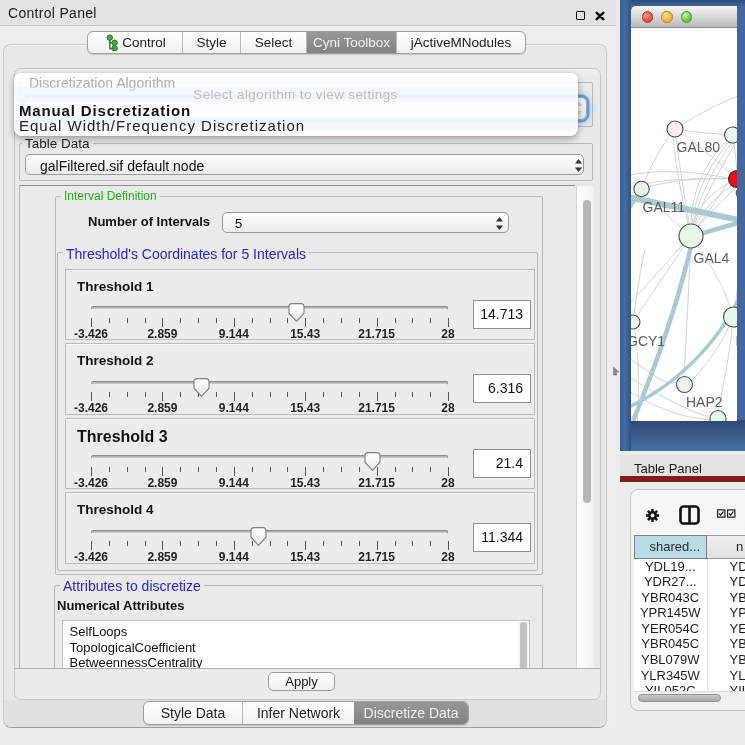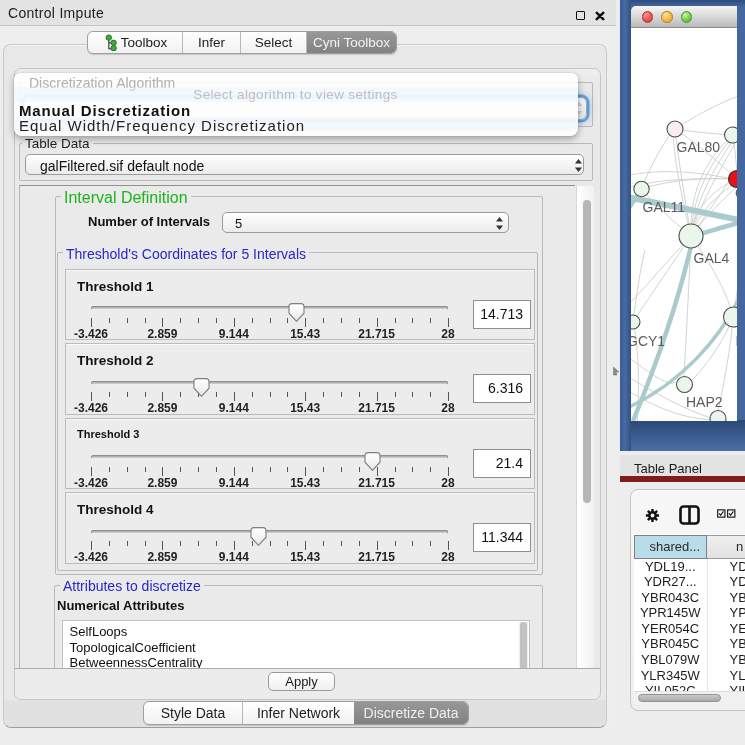--- a/index.html
+++ b/index.html
@@ -4,45 +4,46 @@
 html,body{width:745px;height:745px}
 body{position:relative;font-family:"Liberation Sans",sans-serif;background:#ededed;overflow:hidden}
 .abs{position:absolute}
 .grouptitle{position:absolute;font-size:12.5px}
 </style></head>
 <body>
 
 <div class="abs" style="left:0;top:0;width:616px;height:729px;background:#eeeeee">
 
   <div class="abs" style="left:0;top:0;width:616px;height:26px;background:#e3e3e3;border-bottom:1px solid #c4c4c4">
-    <div class="abs" style="left:8px;top:5px;font-size:14px;letter-spacing:0.3px;color:#1c1c1c">Control Impute</div>
+    <div class="abs" style="left:8px;top:5px;font-size:14px;letter-spacing:0.3px;color:#1c1c1c">Control Panel</div>
     <div class="abs" style="left:576px;top:11px;width:9px;height:9px;border:1.6px solid #111;border-radius:1px"></div>
     <svg class="abs" style="left:594.5px;top:10.5px" width="10" height="10" viewBox="0 0 10 10">
         <path d="M1.8 1.8 L8.2 8.2 M8.2 1.8 L1.8 8.2" stroke="#111" stroke-width="2.6" stroke-linecap="round"></path>
       </svg>
   </div>
 
   <div class="abs" style="left:3px;top:44px;width:604px;height:684px;background:#e8e8e8;border:1px solid #c9c9c9;border-bottom:1px solid #9e9e9e;border-radius:8px;box-shadow:inset 0 1px 0 #f5f5f5"></div>
     <div class="abs" style="left:4px;top:700px;width:602px;height:27px;background:#e1e1e1;border-radius:0 0 8px 8px"></div>
 
   <div class="abs" style="left:14px;top:68px;width:587px;height:632px;background:linear-gradient(#f0f0f0,#e9e9e9 12px,#e9e9e9);border:1px solid #c6c6c6;border-radius:7px"></div>
 
   <div class="abs" style="left:87px;top:31px;height:23px;display:flex;border:1px solid #9f9f9f;border-radius:6px;overflow:hidden;background:linear-gradient(#ffffff,#f1f1f1);font-size:13.5px;color:#222;box-shadow:0 1px 1px rgba(0,0,0,0.15)">
     <div style="width:95px;display:flex;align-items:center;justify-content:center;border-right:1px solid #b9b9b9">
       <svg width="14" height="17" viewBox="0 0 14 17" style="margin-right:4px">
           <path d="M5.8 5 L5.8 15.2 M5.8 8.8 L10.4 8.8 M5.8 14.8 L10.4 14.8" stroke="#5c5c6c" stroke-width="1.5" fill="none"></path>
           <circle cx="5.8" cy="3.6" r="2.7" fill="#46a846" stroke="#1e7a1e" stroke-width="1"></circle>
           <circle cx="10.6" cy="8.8" r="2.7" fill="#46a846" stroke="#1e7a1e" stroke-width="1"></circle>
           <circle cx="10.6" cy="14.2" r="2.7" fill="#46a846" stroke="#1e7a1e" stroke-width="1"></circle>
         </svg>
-      <span>Toolbox</span>
-      </div>
-    <div style="width:58px;display:flex;align-items:center;justify-content:center;border-right:1px solid #b9b9b9">Infer</div>
+      <span>Control</span>
+      </div>
+    <div style="width:58px;display:flex;align-items:center;justify-content:center;border-right:1px solid #b9b9b9">Style</div>
     <div style="width:66px;display:flex;align-items:center;justify-content:center;border-right:1px solid #b9b9b9">Select</div>
     <div style="width:89px;display:flex;align-items:center;justify-content:center;background:linear-gradient(#989898,#828282);color:#f2f2f2">Cyni Toolbox</div>
+    <div style="width:129px;display:flex;align-items:center;justify-content:center;border-left:1px solid #b9b9b9">jActiveMNodules</div>
   </div>
 
   <div class="abs" style="left:19px;top:82px;width:574px;height:45px;border:1px solid #b9b9b9;border-radius:2px"></div>
   <div class="grouptitle" style="left:26px;top:75px;background:#e9e9e9;padding:0 3px;color:#707070;font-size:14px">Discretization Algorithm</div>
 
   <div class="abs" style="left:24px;top:97px;width:563px;height:23px;background:linear-gradient(#f6f6f6,#e4e4e4);border:1px solid #8fa8c4;border-radius:6px;box-shadow:0 0 0 2.5px rgba(88,148,210,0.9),0 0 6px 3px rgba(110,165,220,0.55)"></div>
   <svg class="abs" style="left:575px;top:102px" width="8" height="13" viewBox="0 0 8 13">
       <path d="M4 0 L7.2 4 L0.8 4 Z" fill="#c9c9c9"></path>
       <path d="M4 13 L7.2 9 L0.8 9 Z" fill="#c9c9c9"></path>
     </svg>
@@ -52,21 +53,21 @@
   <div class="abs" style="left:25px;top:154px;width:559px;height:21px;background:linear-gradient(#ffffff,#ebebeb);border:1px solid #9b9b9b;border-radius:5px">
     <div class="abs" style="left:14px;top:3px;font-size:14px;color:#111">galFiltered.sif default node</div>
     <svg class="abs" style="left:548px;top:3.5px" width="9" height="13" viewBox="0 0 9 13">
         <path d="M4.5 0 L8 4.5 L1 4.5 Z" fill="#333"></path>
         <path d="M4.5 13 L8 8.5 L1 8.5 Z" fill="#333"></path>
       </svg>
   </div>
 
   <div class="abs" id="viewport" style="left:19px;top:185px;width:556px;height:483px;border-top:1px solid #8f8f8f;border-left:1px solid #b5b5b5;background:#eaeaea;overflow:hidden">
       <div class="abs" style="left:35px;top:10px;width:488px;height:379px;border:1px solid #b9b9b9;border-radius:2px"></div>
-      <div class="grouptitle" style="left:41px;top:3px;background:#eaeaea;padding:0 3px;color:#1db31d;font-size:16px">Interval Definition</div>
+      <div class="grouptitle" style="left:41px;top:3px;background:#eaeaea;padding:0 3px;color:#1db31d;font-size:12px">Interval Definition</div>
       <div class="abs" style="left:68px;top:28px;font-size:13px;font-weight:bold;color:#111">Number of Intervals</div>
       <div class="abs" style="left:202px;top:26px;width:287px;height:21px;background:linear-gradient(#ffffff,#ebebeb);border:1px solid #9b9b9b;border-radius:5px">
         <div class="abs" style="left:12px;top:3px;font-size:13px;color:#111">5</div>
         <svg class="abs" style="left:272px;top:3.5px" width="9" height="13" viewBox="0 0 9 13">
           <path d="M4.5 0 L8 4.5 L1 4.5 Z" fill="#333"></path>
           <path d="M4.5 13 L8 8.5 L1 8.5 Z" fill="#333"></path>
         </svg>
       </div>
       <div class="abs" style="left:37px;top:66px;width:481px;height:319px;border:1px solid #b9b9b9;border-radius:2px"></div>
       <div class="grouptitle" style="left:43px;top:60px;background:#eaeaea;padding:0 3px;color:#2727cc;font-size:14px">Threshold's Coordinates for 5 Intervals</div>
@@ -148,21 +149,21 @@
             <linearGradient id="g1" x1="0" y1="0" x2="0" y2="1">
               <stop offset="0" stop-color="#ffffff"></stop>
               <stop offset="0.55" stop-color="#f4f4f4"></stop>
               <stop offset="1" stop-color="#e3e3e3"></stop>
             </linearGradient>
           </defs>
         </svg>
         <div class="abs" style="left:407px;top:30px;width:58px;height:29px;background:#ffffff;border:1px solid #8f8f8f;font-size:14px;color:#111;text-align:right;line-height:27px;padding-right:7px">6.316</div>
       </div>
       <div class="abs" style="left:45px;top:231.5px;width:470px;height:71.5px;background:#ececec;border:1px solid #bcbcbc;box-shadow:inset 0 1px 0 #f8f8f8">
-        <div class="abs" style="left:11px;top:9px;font-size:11px;font-weight:bold;color:#111">Threshold 3</div>
+        <div class="abs" style="left:11px;top:9px;font-size:16px;font-weight:bold;color:#111">Threshold 3</div>
         <div class="abs" style="left:25px;top:36.5px;width:357px;height:4px;background:linear-gradient(#a4a4a4,#d6d6d6);border:1px solid #8f8f8f;border-bottom:1px solid #efefef;border-radius:2.5px"></div>
         <div class="abs" style="left:25.0px;top:48px;width:1px;height:9px;background:#555"></div>
         <div class="abs" style="left:42.9px;top:48px;width:1px;height:5px;background:#555"></div>
         <div class="abs" style="left:60.7px;top:48px;width:1px;height:5px;background:#555"></div>
         <div class="abs" style="left:78.6px;top:48px;width:1px;height:5px;background:#555"></div>
         <div class="abs" style="left:96.4px;top:48px;width:1px;height:9px;background:#555"></div>
         <div class="abs" style="left:114.3px;top:48px;width:1px;height:5px;background:#555"></div>
         <div class="abs" style="left:132.1px;top:48px;width:1px;height:5px;background:#555"></div>
         <div class="abs" style="left:150.0px;top:48px;width:1px;height:5px;background:#555"></div>
         <div class="abs" style="left:167.8px;top:48px;width:1px;height:9px;background:#555"></div>

